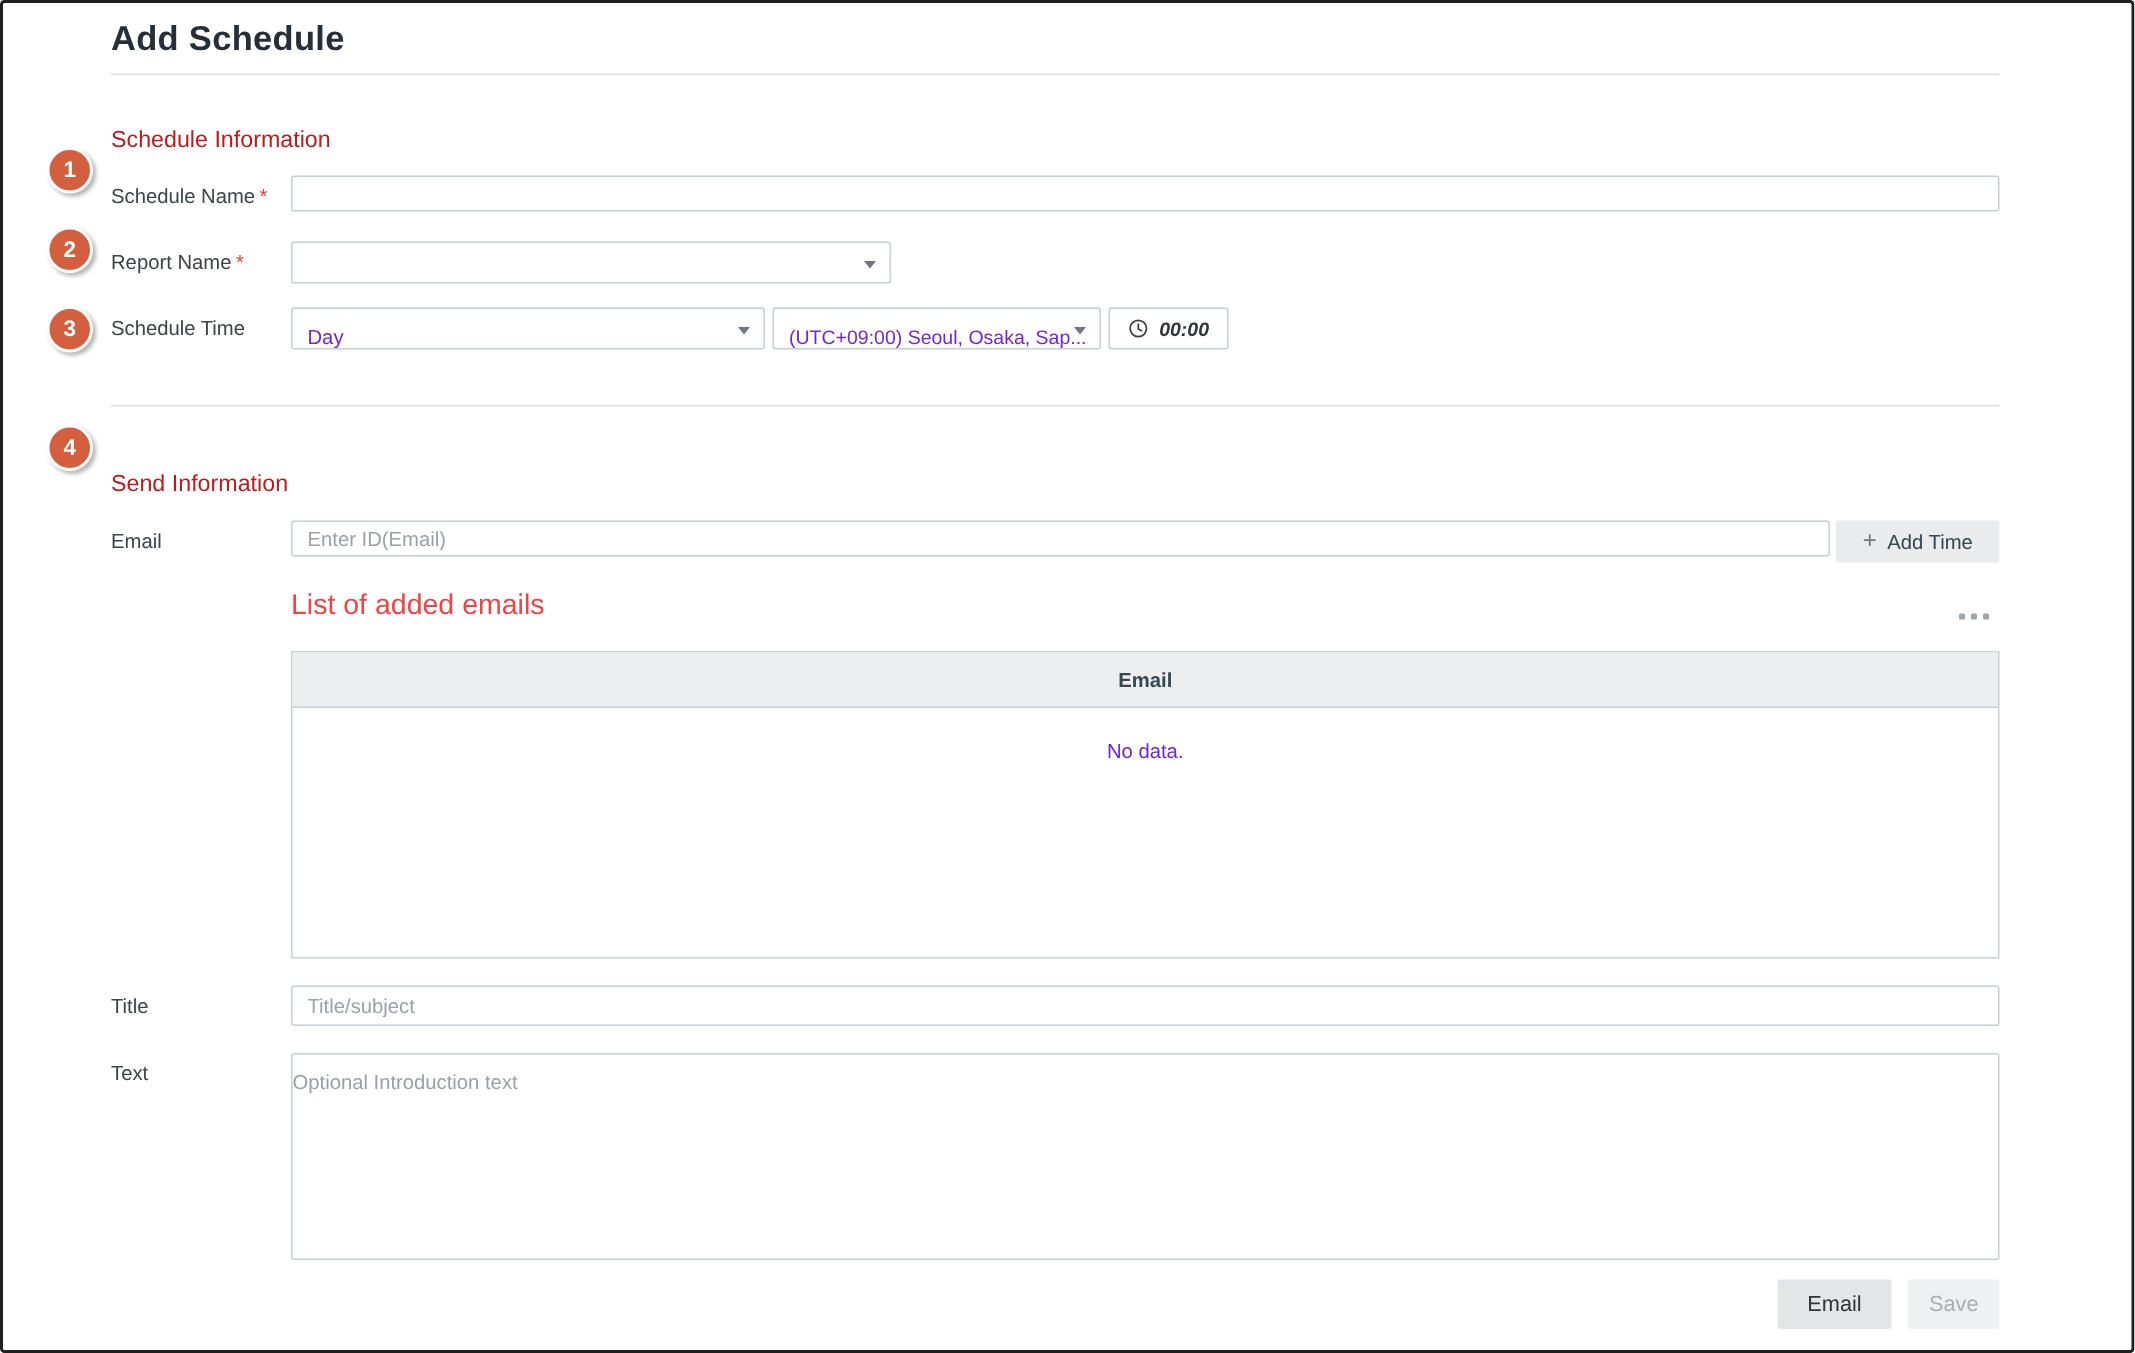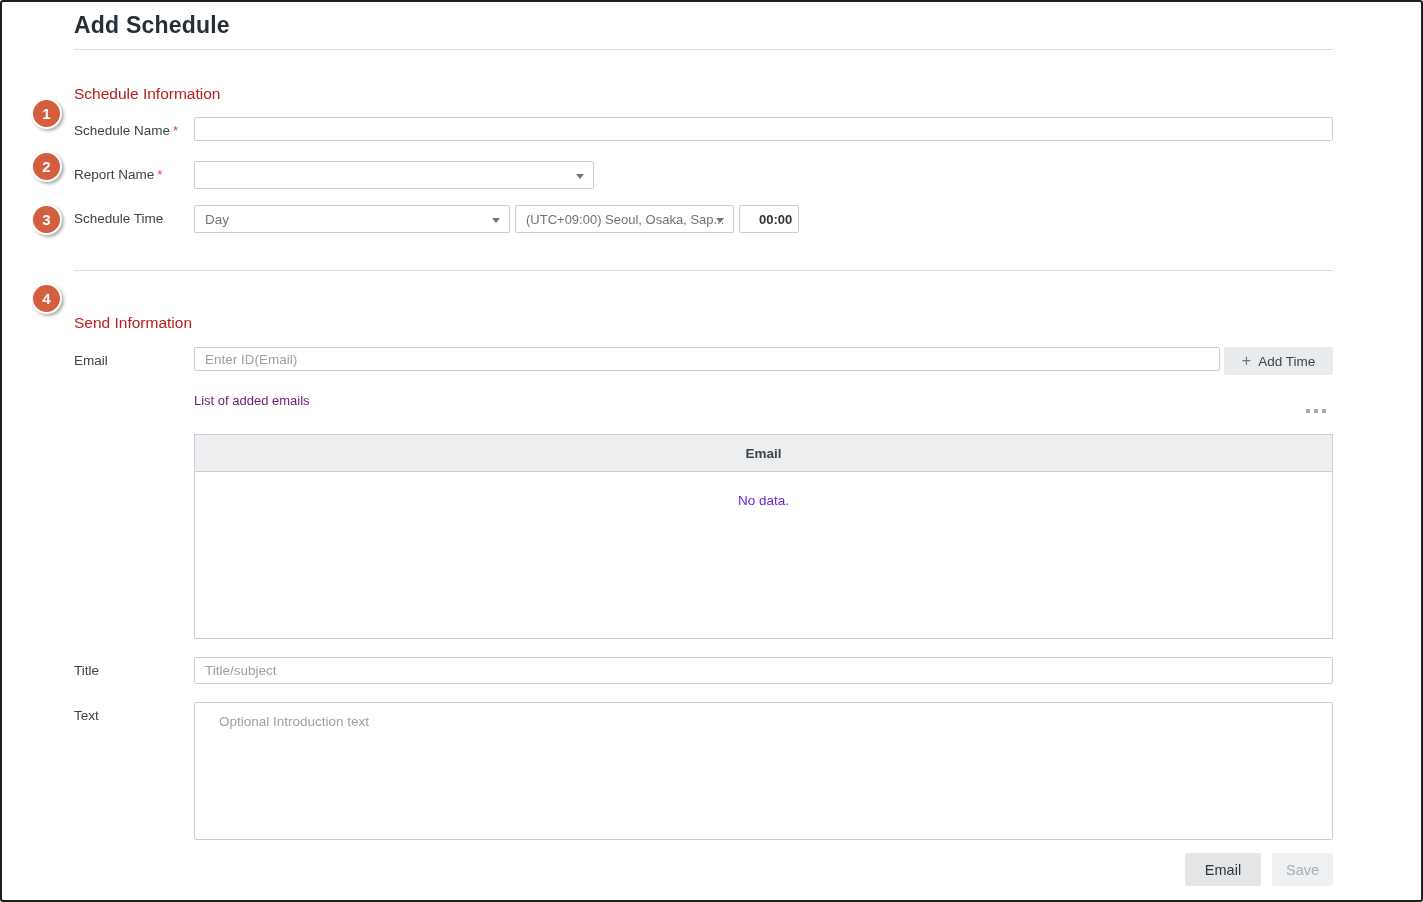--- a/index.html
+++ b/index.html
@@ -21,55 +21,55 @@
   }
   .field-label{left:72px;font-size:13.5px;color:#3d4349;height:28px;line-height:28px;white-space:nowrap;}
   .req{color:#e8443a;margin-left:3px;}
   .tbx{
     border:1px solid #c7ced4;border-radius:2px;background:#fff;height:24px;box-sizing:border-box;
     font-family:inherit;font-size:13.5px;color:#333;padding:0 10px;outline:none;
   }
   .tbx::placeholder{color:#9ba1a6;opacity:1;}
   .selbox{
     border:1px solid #c7ced4;border-radius:2px;background:#fff;height:28px;box-sizing:border-box;
-    display:flex;align-items:center;padding:0 24px 0 10px;font-size:13.5px;color:#737373;
+    display:flex;align-items:flex-end;padding:0 24px 0 10px;font-size:13.5px;color:#6d28d9;
     position:absolute;cursor:pointer;white-space:nowrap;overflow:hidden;
   }
   .caret{
     position:absolute;right:9px;top:12px;width:0;height:0;
     border-left:4px solid transparent;border-right:4px solid transparent;border-top:5px solid #6f767c;
   }
   .timebox{
     border:1px solid #c7ced4;border-radius:2px;background:#fff;height:28px;box-sizing:border-box;
     display:flex;align-items:center;gap:7px;padding:0 12px;position:absolute;cursor:pointer;
   }
   .timebox .tval{font-size:13px;font-weight:600;color:#30363c;}
   .btn{
     border:none;border-radius:2px;font-family:inherit;cursor:pointer;
     display:flex;align-items:center;justify-content:center;box-sizing:border-box;
   }
   .add-email-btn{background:#e9ebec;color:#37474f;font-size:13.5px;font-weight:500;gap:7px;}
   .add-email-btn .plus{color:#6f767c;font-size:16px;font-weight:400;line-height:1;}
-  .list-label{font-size:13px;color:#701a75;}
+  .list-label{font-size:19px;color:#ef4444;}
   .dots{display:flex;gap:4px;align-items:center;cursor:pointer;}
   .dots span{width:4px;height:4px;border-radius:1px;background:#99a6ae;display:block;}
   .email-table{
     border:1px solid #c9d0d5;box-sizing:border-box;background:#fff;
   }
   .email-table .thead{
     height:36px;background:#eceef0;border-bottom:1px solid #c9d0d5;
     display:flex;align-items:center;justify-content:center;
     font-size:13.5px;font-weight:700;color:#37474f;
   }
   .email-table .nodata{
     padding-top:21px;text-align:center;font-size:13.5px;color:#6d28d9;
   }
   .txa{
     border:1px solid #c7ced4;border-radius:2px;background:#fff;box-sizing:border-box;
-    font-family:inherit;font-size:13.5px;color:#333;padding:11px 24px;resize:none;outline:none;
+    font-family:inherit;font-size:13.5px;color:#333;padding:11px 0;resize:none;outline:none;
   }
   .txa::placeholder{color:#9ba1a6;opacity:1;}
   .cancel-btn{background:#e3e5e7;color:#2f353b;font-size:14.5px;}
   .save-btn{background:#eef0f1;color:#a8aeb4;font-size:14.5px;cursor:default;}
   .clock-svg{display:block;}
 </style>
 </head>
 <body>
 
 <div class="frame">
@@ -109,21 +109,21 @@
     <span>Schedule Time</span>
   </div>
   <div class="selbox" style="left:192px;top:203px;width:316px;">
     <span>Day</span>
     <i class="caret"></i>
   </div>
   <div class="selbox" style="left:513px;top:203px;width:219px;font-size:13px;">
     <span>(UTC+09:00) Seoul, Osaka, Sap...</span>
     <i class="caret"></i>
   </div>
-  <div class="timebox" style="left:737px;top:203px;width:60px;">
+  <div class="timebox" style="left:737px;top:203px;width:80px;font-style:italic;">
     <svg class="clock-svg" width="14" height="14" viewBox="0 0 24 24">
       <circle cx="12" cy="12" r="9.5" fill="none" stroke="#3c4043" stroke-width="2"></circle>
       <path d="M12 7v5.5l3.6 2.1" fill="none" stroke="#3c4043" stroke-width="2" stroke-linecap="round"></path>
     </svg>
     <span class="tval">00:00</span>
   </div>
 
   <div class="abs divider" style="top:268px;"></div>
 
   <div class="abs section-heading" style="left:72px;top:312px;">Send Information</div>

